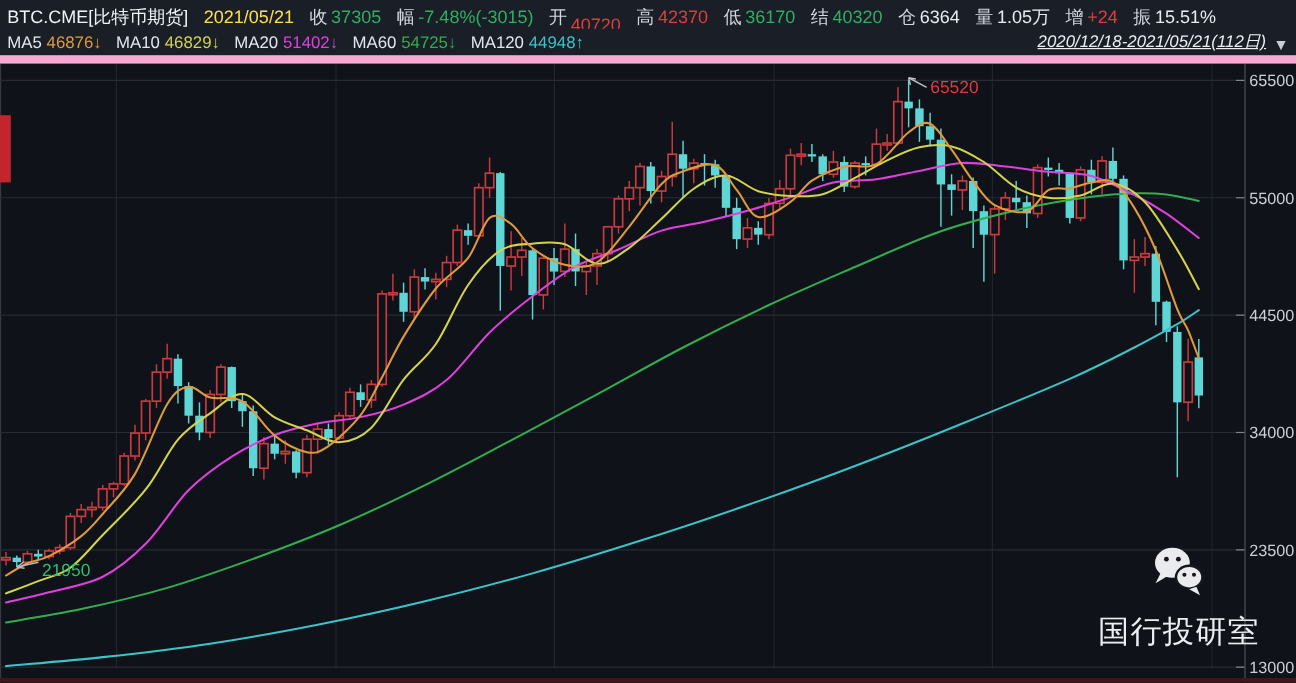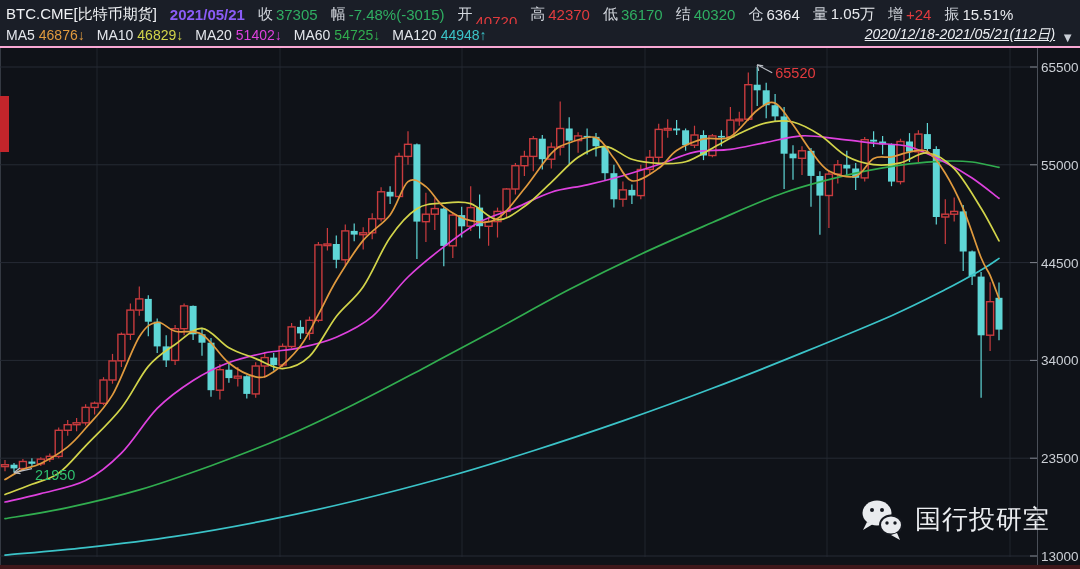--- a/index.html
+++ b/index.html
@@ -4,33 +4,33 @@
 <style>
   html,body{margin:0;padding:0;background:#0f1218;}
   #app{position:relative;width:1080px;height:569px;background:#0f1218;overflow:hidden;
        font-family:"Liberation Sans","DejaVu Sans",sans-serif;-webkit-font-smoothing:antialiased;}
   #chart-wrap{position:absolute;inset:0;}
   #chart-wrap svg{display:block;}
   .titlebar{position:absolute;top:0;left:0;right:0;height:24px;background:#1a1e27;
             display:flex;align-items:center;gap:13px;padding:2px 6px 0 6px;font-size:15px;
             color:#eceef2;white-space:nowrap;z-index:3;}
   .symbol{font-weight:400;color:#f0f2f5;}
-  .date{color:#8b5cf6;font-weight:bold;}
+  .date{color:#fde047;}
   .field{display:inline-flex;align-items:center;gap:3px;}
   .field .lbl{color:#d3d7de;}
   .ma-row{position:absolute;top:24px;left:0;right:0;height:22px;background:#1a1e27;
-          border-bottom:2px solid #f9a8d4;display:flex;align-items:center;gap:12px;
+          border-bottom:7px solid #f9a8d4;display:flex;align-items:center;gap:12px;
           padding:0 6px;font-size:14px;color:#e6e9ee;white-space:nowrap;z-index:3;}
   .ma-item{display:inline-flex;align-items:center;gap:4px;}
   .ma-item .lbl{color:#e3e6ec;}
   .range-box{margin-left:auto;display:inline-flex;align-items:flex-end;gap:6px;font-style:italic;}
   .range-label{color:#eceef2;text-decoration:underline;}
   .caret{color:#c9ced6;font-size:13px;line-height:1;}
   .watermark{position:absolute;right:30px;bottom:25px;display:flex;align-items:center;gap:9px;
-             z-index:2;color:#eceef1;font-size:26px;letter-spacing:1px;}
+             z-index:2;color:#eceef1;font-size:26px;letter-spacing:1px;flex-direction:column;}
   .bottom-strip{position:absolute;left:0;right:0;bottom:0;height:4px;background:#3f171a;z-index:4;}
 </style>
 </head>
 <body>
 
 <div id="app">
   <div id="chart-wrap">
       <svg xmlns="http://www.w3.org/2000/svg" width="1080" height="569" viewBox="0 0 1080 569">
         <g>
           <line x1="0" y1="47.5" x2="1037" y2="47.5" stroke="#262b34" stroke-width="1"></line>

